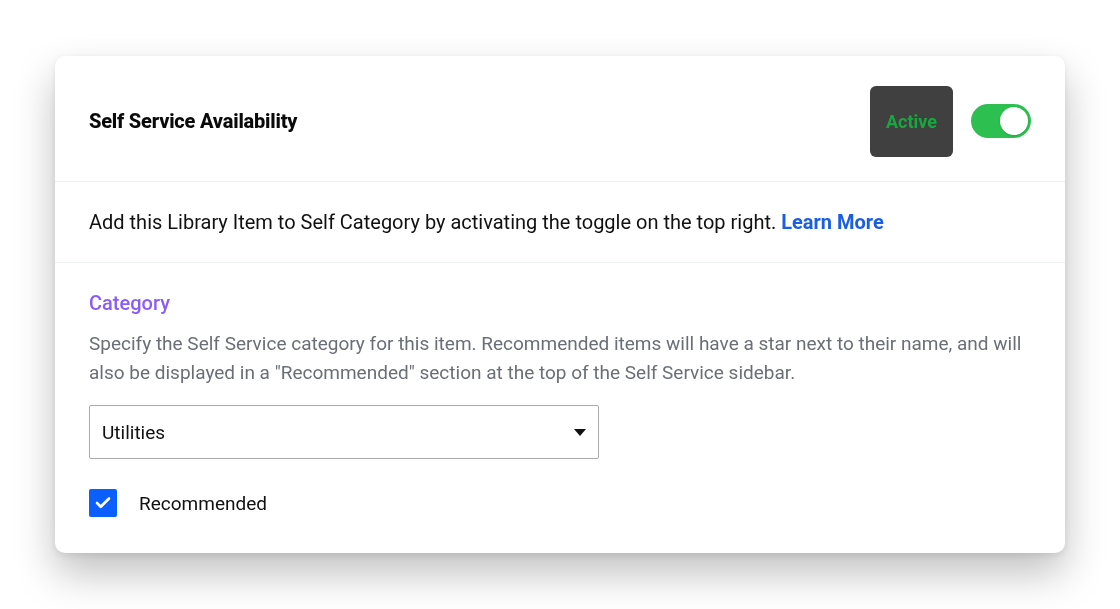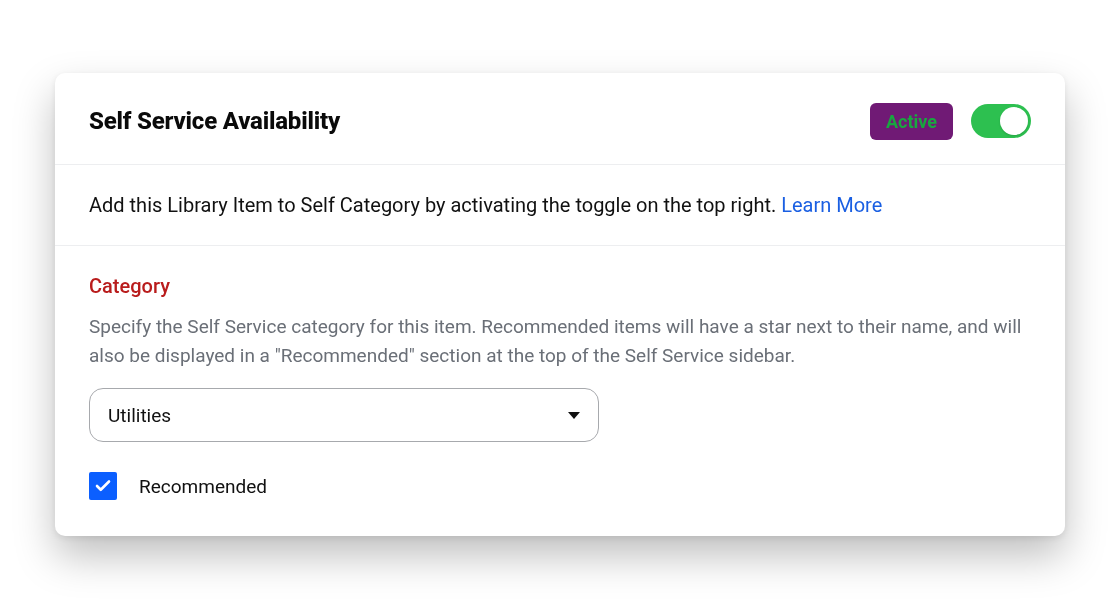--- a/index.html
+++ b/index.html
@@ -24,36 +24,36 @@
       overflow: hidden;
     }
     .header-row {
       display: flex;
       align-items: center;
       justify-content: space-between;
       padding: 30px 34px 24px 34px;
       border-bottom: 1px solid #edeef0;
     }
     .title {
-      font-size: 24px;
+      font-size: 20px;
       font-weight: 800;
       color: #0a0a0a;
       letter-spacing: -0.2px;
     }
     .header-controls {
       display: flex;
       align-items: center;
       gap: 18px;
     }
     .badge {
-      background: #701a75;
+      background: #404040;
       color: #18a73f;
       font-weight: 700;
       font-size: 18px;
-      padding: 8px 16px;
+      padding: 25px 16px;
       border-radius: 6px;
     }
     .toggle {
       width: 60px;
       height: 34px;
       border-radius: 17px;
       background: #2dc050;
       position: relative;
       cursor: pointer;
     }
@@ -69,46 +69,46 @@
     }
     .desc-row {
       padding: 28px 34px 28px 34px;
       border-bottom: 1px solid #edeef0;
       font-size: 20px;
       color: #111;
     }
     .desc-row a {
       color: #1a5fe2;
       text-decoration: none;
-      font-weight: 400;
+      font-weight: 700;
     }
     .content {
       padding: 28px 34px 36px 34px;
     }
     .section-title {
       font-size: 20px;
       font-weight: 500;
-      color: #b91c1c;
+      color: #8b5cf6;
       margin-bottom: 14px;
     }
     .section-desc {
       font-size: 19px;
       color: #6a6f77;
       line-height: 1.55;
       margin-bottom: 18px;
     }
     .select-wrap {
       display: flex;
       align-items: center;
       justify-content: space-between;
       width: 510px;
       height: 54px;
       border: 1px solid #a7a9ad;
-      border-radius: 14px;
-      padding: 0 18px;
+      border-radius: 2px;
+      padding: 0 12px;
       cursor: pointer;
       margin-bottom: 30px;
     }
     .select-value {
       font-size: 19px;
       color: #111;
     }
     .caret {
       width: 0;
       height: 0;

